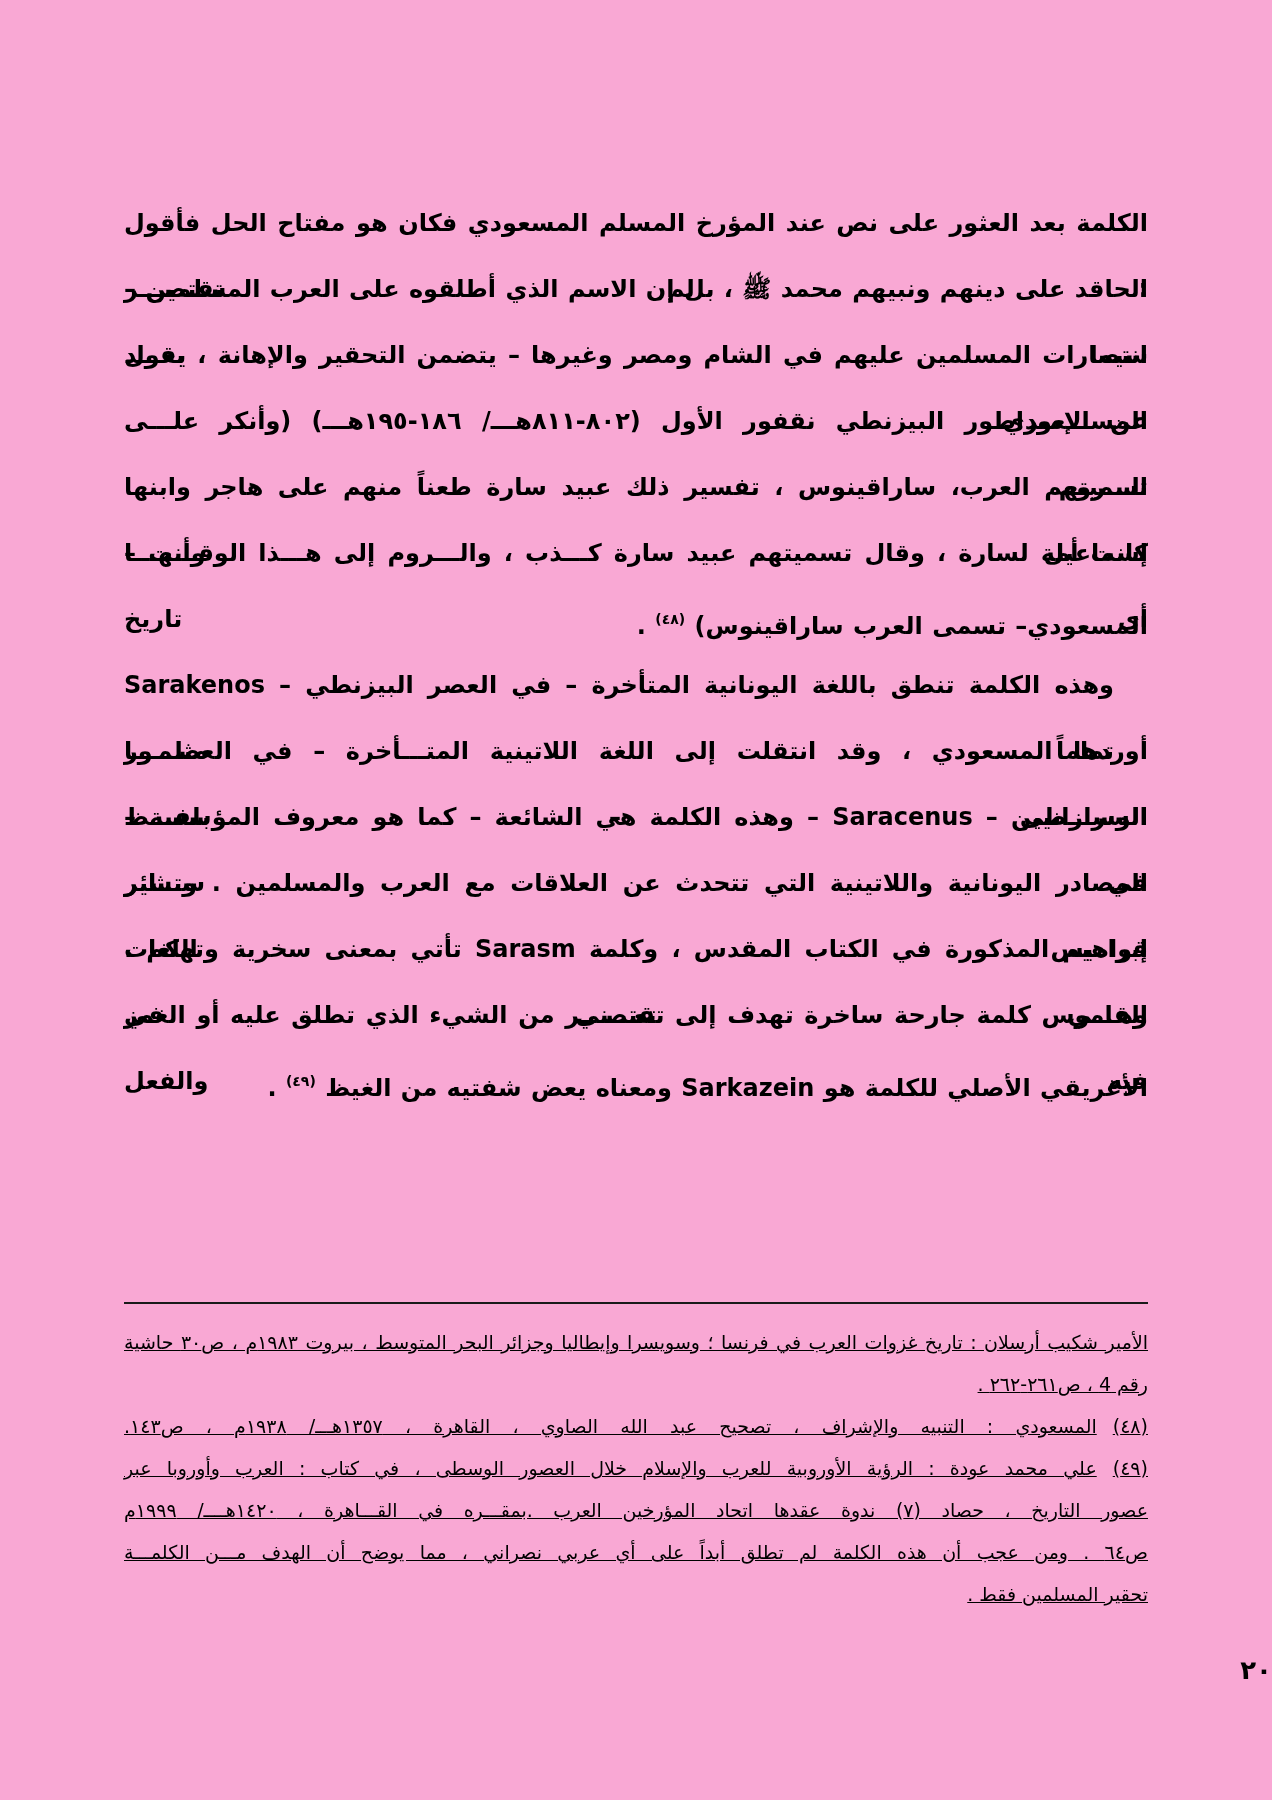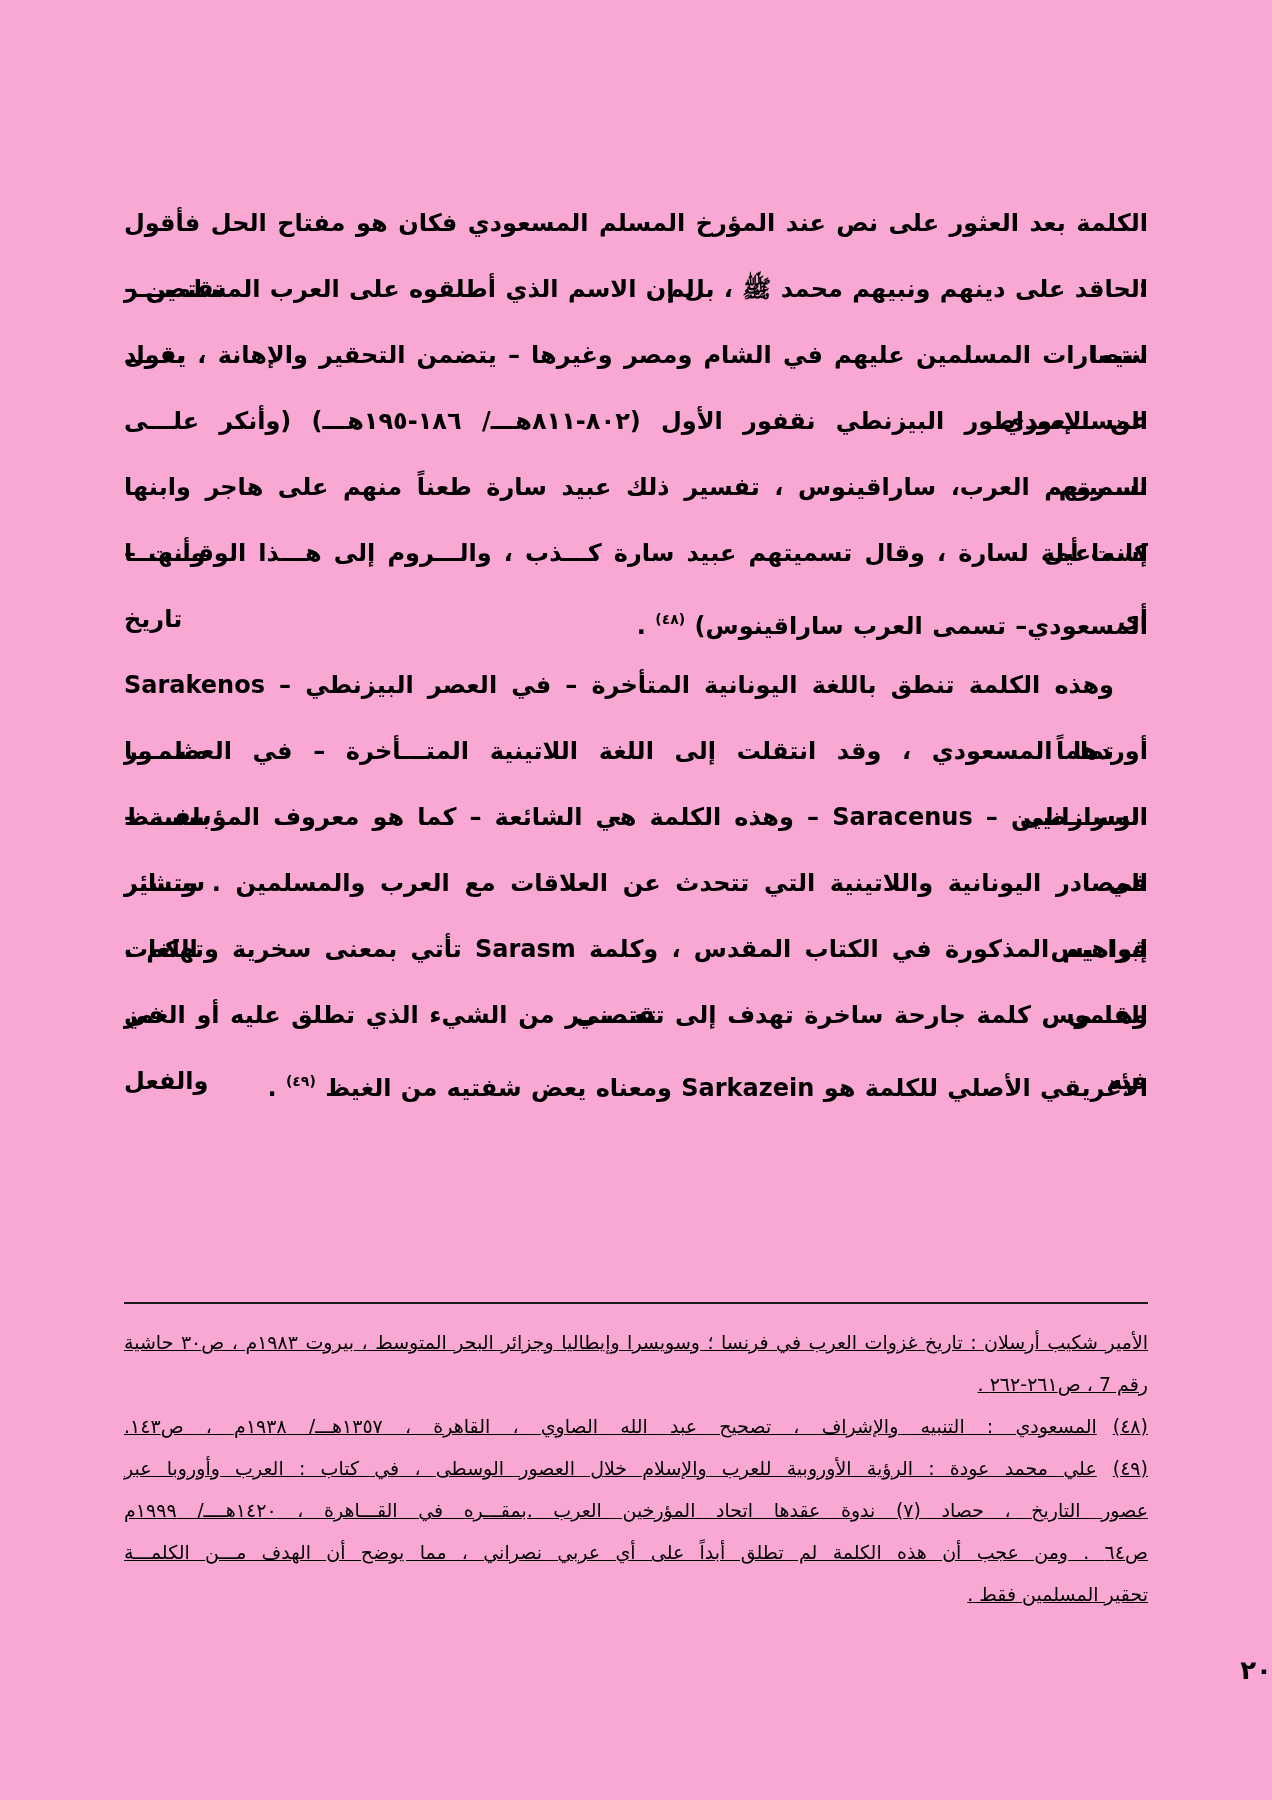--- a/index.html
+++ b/index.html
@@ -115,21 +115,21 @@
     </div>
 
   </div>
 
   <div class="fsep"></div>
 
   <div class="footnotes">
 
     <div>
       <div class="fline">الأمير شكيب أرسلان : تاريخ غزوات العرب في فرنسا ؛ وسويسرا وإيطاليا وجزائر البحر المتوسط ، بيروت ١٩٨٣م ، ص٣٠ حاشية</div>
-      <div class="fline short">رقم 7 ، ص٢٦١-٢٦٢ .</div>
+      <div class="fline short">رقم 4 ، ص٢٦١-٢٦٢ .</div>
     </div>
 
     <div>
       <div class="fline"><span class="fnmark">(٤٨)</span><span>المسعودي : التنبيه والإشراف ، تصحيح عبد الله الصاوي ، القاهرة ، ١٣٥٧هـــ/ ١٩٣٨م ، ص١٤٣.</span></div>
     </div>
 
     <div>
       <div class="fline"><span class="fnmark">(٤٩)</span><span>علي محمد عودة : الرؤية الأوروبية للعرب والإسلام خلال العصور الوسطى ، في كتاب : العرب وأوروبا عبر</span></div>
       <div class="fline">عصور التاريخ ، حصاد (٧) ندوة عقدها اتحاد المؤرخين العرب .بمقـــره في القـــاهرة ، ١٤٢٠هــــ/ ١٩٩٩م</div>
       <div class="fline">ص٦٤ . ومن عجب أن هذه الكلمة لم تطلق أبداً على أي عربي نصراني ، مما يوضح أن الهدف مـــن الكلمـــة</div>

